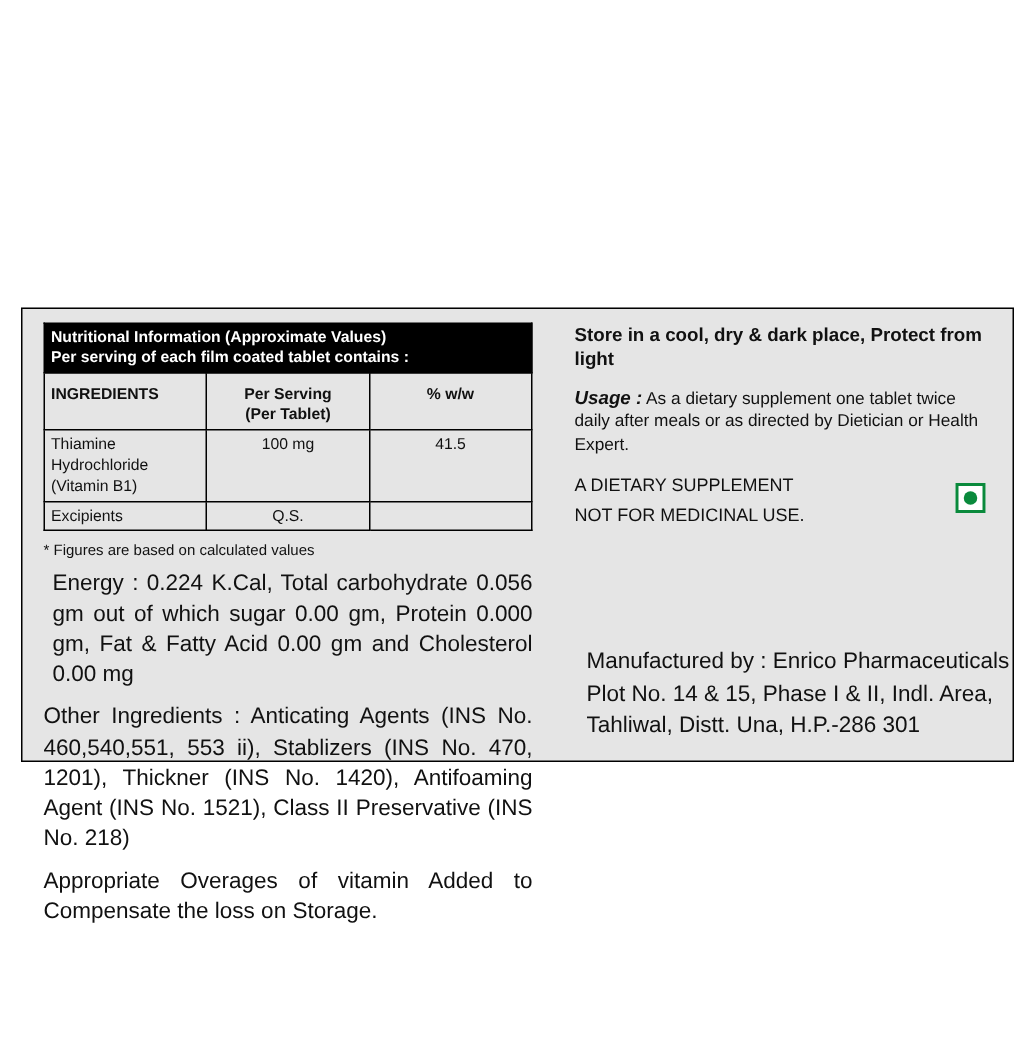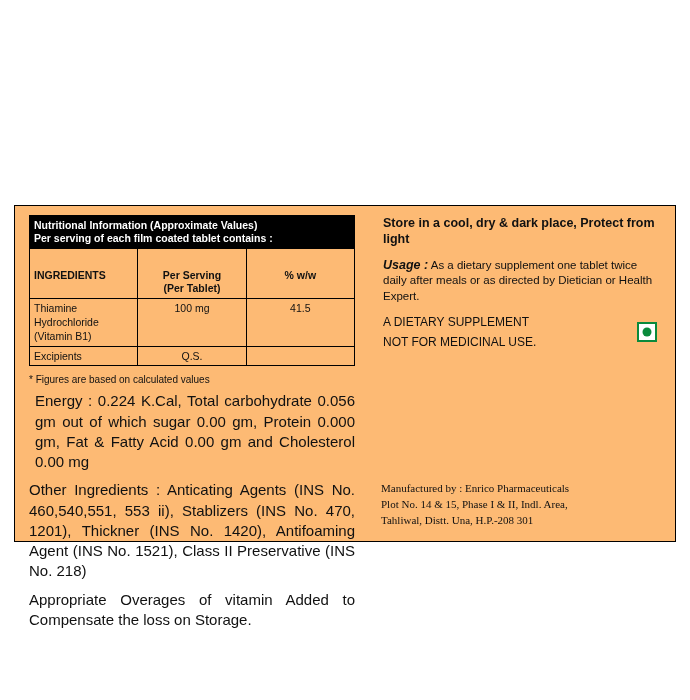--- a/index.html
+++ b/index.html
@@ -14,25 +14,25 @@
     color: #111111;
     position: relative;
     overflow: hidden;
   }
 
   .label-box {
     position: absolute;
     left: 14px;
     top: 205px;
     width: 662px;
-    height: 337px;
+    height: 303px;
     border: 1px solid #000000;
     box-sizing: border-box;
     display: flex;
-    background: #fdba74;
+    background: #e5e5e5;
   }
 
   .left-col {
     width: 350px;
     box-sizing: border-box;
     padding: 9px 10px 8px 14px;
   }
   .right-col {
     flex: 1;
     box-sizing: border-box;
@@ -65,21 +65,21 @@
     vertical-align: top;
   }
   .col-ing { width: 56%; }
   .col-serv { width: 26%; text-align: center; }
   .col-ww  { width: 18%; text-align: center; }
 
   .nut-table th {
     font-weight: bold;
     font-size: 10.5px;
     line-height: 1.2;
-    padding-top: 20px;
+    padding-top: 8px;
     padding-bottom: 4px;
   }
   .th-ing { text-align: left; }
 
   .cell-two-line { line-height: 1.3; }
   .cell-center { text-align: center; }
 
   .row-tall td { height: 26px; }
 
   .footnote {
@@ -133,25 +133,24 @@
     top: 50%;
     transform: translate(-50%, -50%);
     width: 9px;
     height: 9px;
     border-radius: 50%;
     background: #0a8a3c;
   }
 
   .mfg {
     position: absolute;
-    left: 16px;
+    left: 26px;
     bottom: 12px;
-    font-size: 11px;
+    font-size: 15px;
     line-height: 1.45;
-    font-family: Liberation Serif, serif;
   }
 </style>
 </head>
 <body>
 
 <div class="label-box">
 
   <div class="left-col">
 
     <table class="nut-table">
@@ -206,18 +205,18 @@
     <p class="plainline">A DIETARY SUPPLEMENT</p>
     <p class="plainline">NOT FOR MEDICINAL USE.</p>
 
     <div class="veg-mark">
       <span class="dot"></span>
     </div>
 
     <div class="mfg">
       <div>Manufactured by : Enrico Pharmaceuticals</div>
       <div>Plot No. 14 &amp; 15, Phase I &amp; II, Indl. Area,</div>
-      <div>Tahliwal, Distt. Una, H.P.-208 301</div>
+      <div>Tahliwal, Distt. Una, H.P.-286 301</div>
     </div>
 
   </div>
 
 </div>
 
 </body></html>

